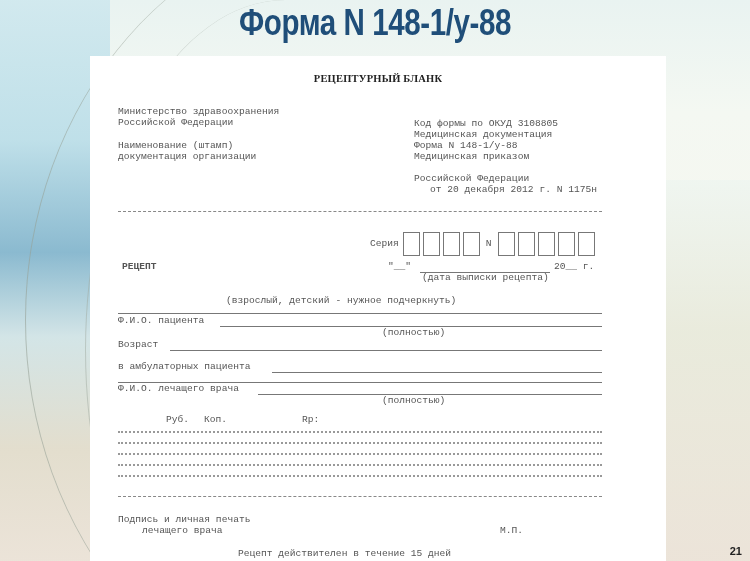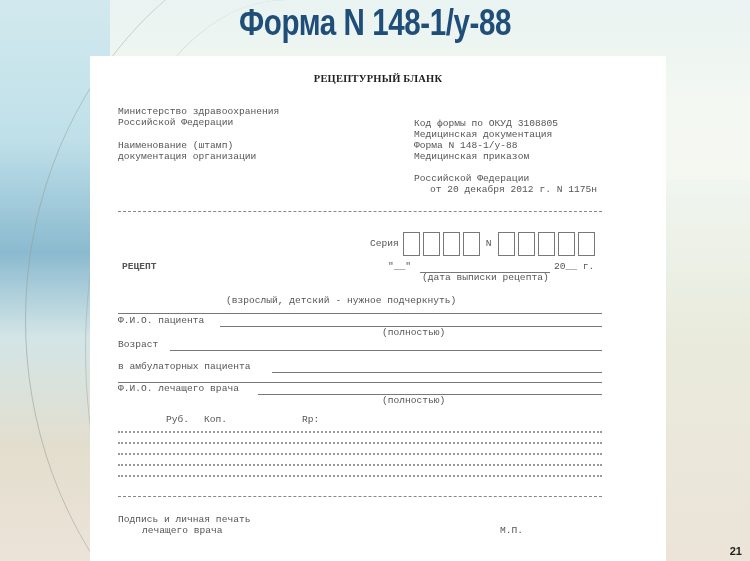--- a/index.html
+++ b/index.html
@@ -132,15 +132,16 @@
   <div class="dots" style="top:397px;"></div>
   <div class="dots" style="top:408px;"></div>
   <div class="dots" style="top:419px;"></div>
 
   <div class="dash-line" style="left:28px; top:440px; width:484px;"></div>
 
   <div class="abs mono" style="left:28px; top:458px;">Подпись и личная печать</div>
   <div class="abs mono" style="left:28px; top:469px;margin-left:24px;">лечащего врача</div>
   <div class="abs mono" style="left:410px; top:469px;">М.П.</div>
 
+  <div class="abs mono" style="left:148px; top:492px;">Рецепт действителен в течение 15 дней</div>
 </div>
 
 <div class="page-num">21</div>
 
 </body></html>

